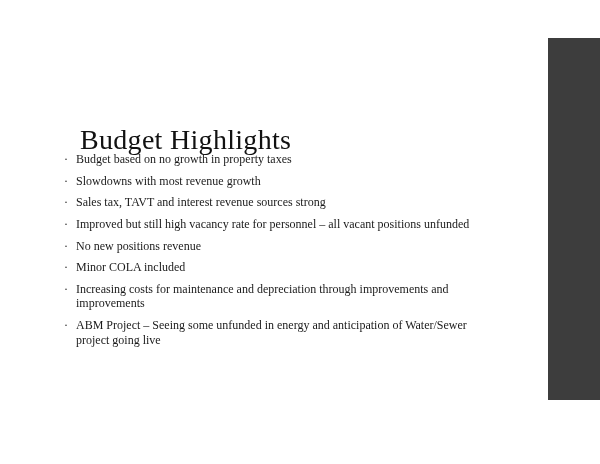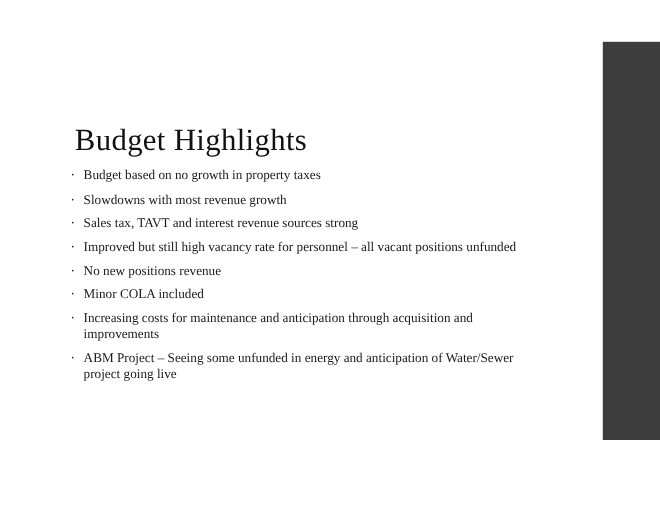--- a/index.html
+++ b/index.html
@@ -21,21 +21,21 @@
     top: 38px;
     right: 0;
     width: 52px;
     height: 362px;
     background: #3d3d3d;
   }
   .slide-title {
     position: absolute;
     left: 64px;
     top: 108px;
-    margin: 4px;
+    margin: 16px;
     font-size: 28px;
     font-weight: 400;
     letter-spacing: 0.3px;
     color: #111111;
   }
   .bullet-list {
     position: absolute;
     left: 64px;
     top: 152px;
     width: 424px;
@@ -100,21 +100,21 @@
       <span class="bullet-text">No new positions revenue</span>
     </li>
 
     <li class="bullet-item">
       <span class="bullet-dot">·</span>
       <span class="bullet-text">Minor COLA included</span>
     </li>
 
     <li class="bullet-item">
       <span class="bullet-dot">·</span>
-      <span class="bullet-text">Increasing costs for maintenance and anticipation through acquisition and improvements</span>
+      <span class="bullet-text">Increasing costs for maintenance and depreciation through improvements and improvements</span>
     </li>
 
     <li class="bullet-item">
       <span class="bullet-dot">·</span>
       <span class="bullet-text">ABM Project – Seeing some unfunded in energy and anticipation of Water/Sewer project going live</span>
     </li>
 
   </ul>
 
 </div>

